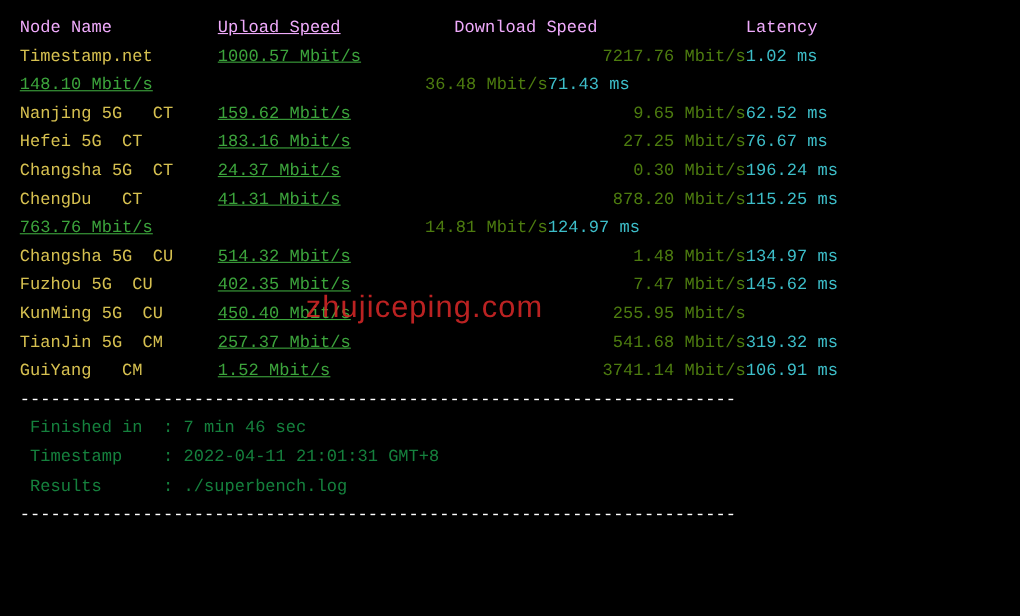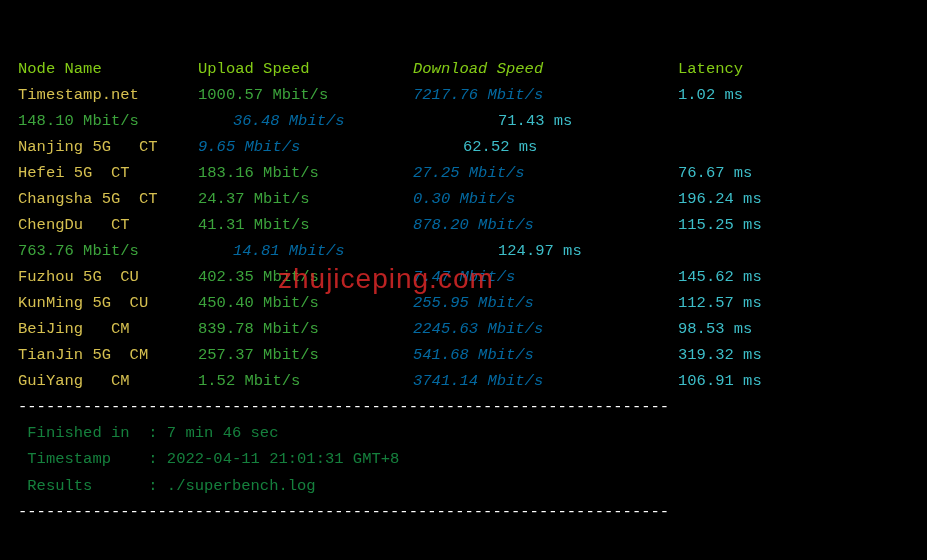--- a/index.html
+++ b/index.html
@@ -16,27 +16,27 @@
       width: 927px;
       height: 560px;
       line-height: 1.68;
       position: relative;
     }
     .row {
       white-space: pre;
       display: flex;
     }
     .col-node { width: 180px; }
-    .col-upload { width: 215px; }
-    .col-download { width: 265px; font-style: italic; }
+    .col-upload { width: 215px; text-decoration: underline; }
+    .col-download { width: 265px; }
     .col-latency { flex: 1; }
-    .header { color: #84cc16; margin-top: 44px; }
+    .header { color: #f0abfc; }
     .node { color: #d6c050; }
     .upload { color: #3ca43c; }
-    .download { color: #0369a1; }
+    .download { color: #4d7c0f; text-align: right; }
     .latency { color: #3dbec9; }
     .divider {
       color: #ffffff;
       letter-spacing: 0;
       white-space: pre;
       overflow: hidden;
     }
     .footer-line {
       color: #15803d;
       white-space: pre;
@@ -59,28 +59,28 @@
 <div class="row header">
   <span class="col-node">Node Name</span>
   <span class="col-upload">Upload Speed</span>
   <span class="col-download">Download Speed</span>
   <span class="col-latency">Latency</span>
 </div>
 
 <div id="rows-container">
     <div class="row"><span class="col-node node">Timestamp.net</span><span class="col-upload upload">1000.57 Mbit/s</span><span class="col-download download">7217.76 Mbit/s</span><span class="col-latency latency">1.02 ms</span></div>
     <div class="row"><span class="col-upload upload">148.10 Mbit/s</span><span class="col-download download">36.48 Mbit/s</span><span class="col-latency latency">71.43 ms</span></div>
-    <div class="row"><span class="col-node node">Nanjing 5G   CT</span><span class="col-download download">9.65 Mbit/s</span><span class="col-latency latency">62.52 ms</span></div>
+    <div class="row"><span class="col-node node">Nanjing 5G   CT</span><span class="col-upload upload">159.62 Mbit/s</span><span class="col-download download">9.65 Mbit/s</span><span class="col-latency latency">62.52 ms</span></div>
     <div class="row"><span class="col-node node">Hefei 5G  CT</span><span class="col-upload upload">183.16 Mbit/s</span><span class="col-download download">27.25 Mbit/s</span><span class="col-latency latency">76.67 ms</span></div>
     <div class="row"><span class="col-node node">Changsha 5G  CT</span><span class="col-upload upload">24.37 Mbit/s</span><span class="col-download download">0.30 Mbit/s</span><span class="col-latency latency">196.24 ms</span></div>
     <div class="row"><span class="col-node node">ChengDu   CT</span><span class="col-upload upload">41.31 Mbit/s</span><span class="col-download download">878.20 Mbit/s</span><span class="col-latency latency">115.25 ms</span></div>
     <div class="row"><span class="col-upload upload">763.76 Mbit/s</span><span class="col-download download">14.81 Mbit/s</span><span class="col-latency latency">124.97 ms</span></div>
+    <div class="row"><span class="col-node node">Changsha 5G  CU</span><span class="col-upload upload">514.32 Mbit/s</span><span class="col-download download">1.48 Mbit/s</span><span class="col-latency latency">134.97 ms</span></div>
     <div class="row"><span class="col-node node">Fuzhou 5G  CU</span><span class="col-upload upload">402.35 Mbit/s</span><span class="col-download download">7.47 Mbit/s</span><span class="col-latency latency">145.62 ms</span></div>
-    <div class="row"><span class="col-node node">KunMing 5G  CU</span><span class="col-upload upload">450.40 Mbit/s</span><span class="col-download download">255.95 Mbit/s</span><span class="col-latency latency">112.57 ms</span></div>
-    <div class="row"><span class="col-node node">BeiJing   CM</span><span class="col-upload upload">839.78 Mbit/s</span><span class="col-download download">2245.63 Mbit/s</span><span class="col-latency latency">98.53 ms</span></div>
+    <div class="row"><span class="col-node node">KunMing 5G  CU</span><span class="col-upload upload">450.40 Mbit/s</span><span class="col-download download">255.95 Mbit/s</span></div>
     <div class="row"><span class="col-node node">TianJin 5G  CM</span><span class="col-upload upload">257.37 Mbit/s</span><span class="col-download download">541.68 Mbit/s</span><span class="col-latency latency">319.32 ms</span></div>
     <div class="row"><span class="col-node node">GuiYang   CM</span><span class="col-upload upload">1.52 Mbit/s</span><span class="col-download download">3741.14 Mbit/s</span><span class="col-latency latency">106.91 ms</span></div>
   </div>
 
 <div class="divider">----------------------------------------------------------------------</div>
 
 <div class="footer-line"> Finished in  : 7 min 46 sec</div>
 <div class="footer-line"> Timestamp    : 2022-04-11 21:01:31 GMT+8</div>
 <div class="footer-line"> Results      : ./superbench.log</div>
 

